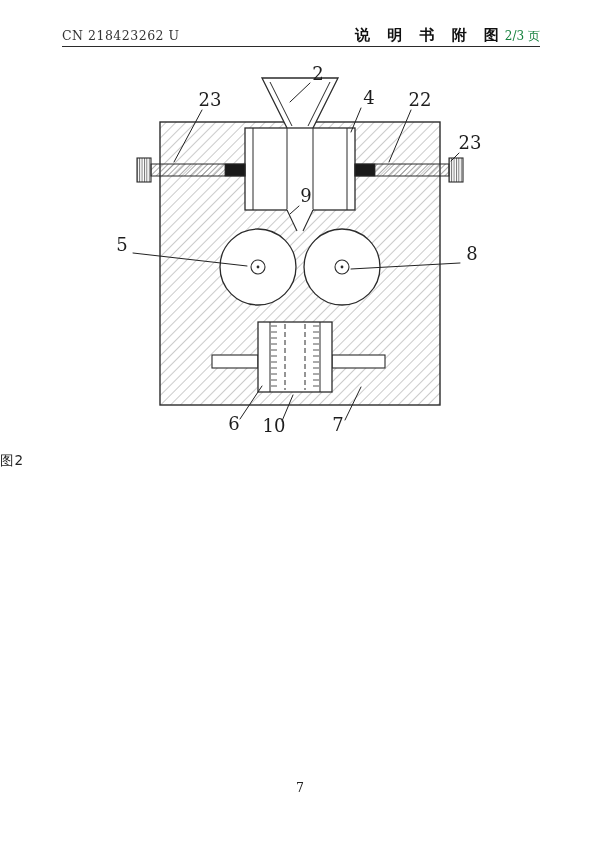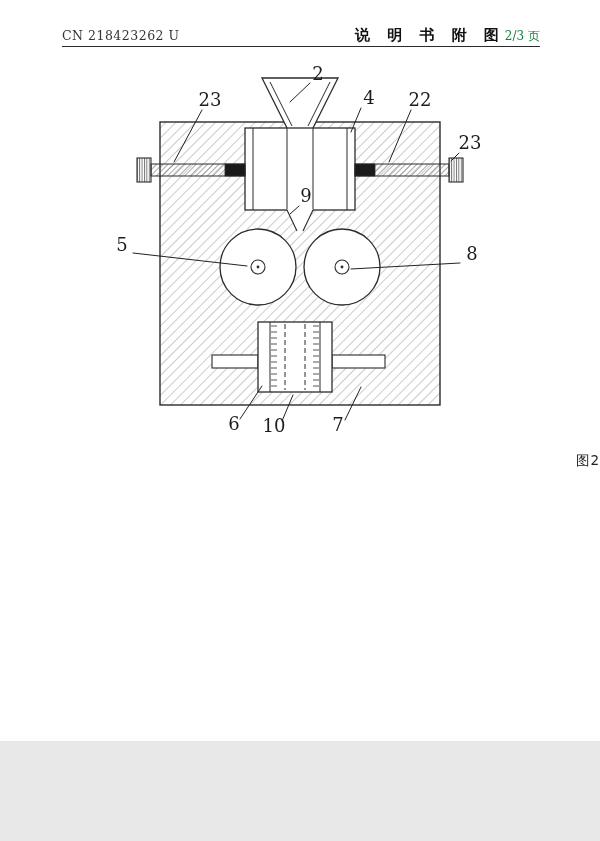--- a/index.html
+++ b/index.html
@@ -1,18 +1,18 @@
 <!DOCTYPE html>
 <html><head>
 <meta charset="utf-8">
 <style>
   html,body{margin:0;padding:0;background:#e8e8e8;}
   .page{
     position:relative;
-    width:600px;height:741px;
+    width:600px;height:841px;
     margin:0 auto;
     background:#ffffff;
     font-family:"DejaVu Serif","Liberation Serif",serif;
     color:#222;
     overflow:hidden;
   }
   .header{
     position:absolute;left:62px;right:60px;top:26px;
     display:flex;align-items:baseline;
   }
@@ -30,21 +30,21 @@
   }
   .header-rule{
     position:absolute;left:62px;right:60px;top:46px;
     border-top:1.2px solid #2b2b2b;height:0;
   }
   .figure-area{
     position:absolute;left:0;top:60px;width:600px;height:420px;
   }
   .figure-caption{
     position:absolute;left:0;top:452px;width:600px;
-    text-align:right;
+    text-align:left;
     font-family:"DejaVu Sans","Liberation Sans",sans-serif;
     font-size:13.5px;color:#222;letter-spacing:1px;
   }
   .footer-page{
     position:absolute;left:0;top:780px;width:600px;
     text-align:center;font-size:12.5px;color:#222;
   }
   svg text{
     font-family:"DejaVu Serif","Liberation Serif",serif;
     font-size:18px;fill:#1d1d1d;

